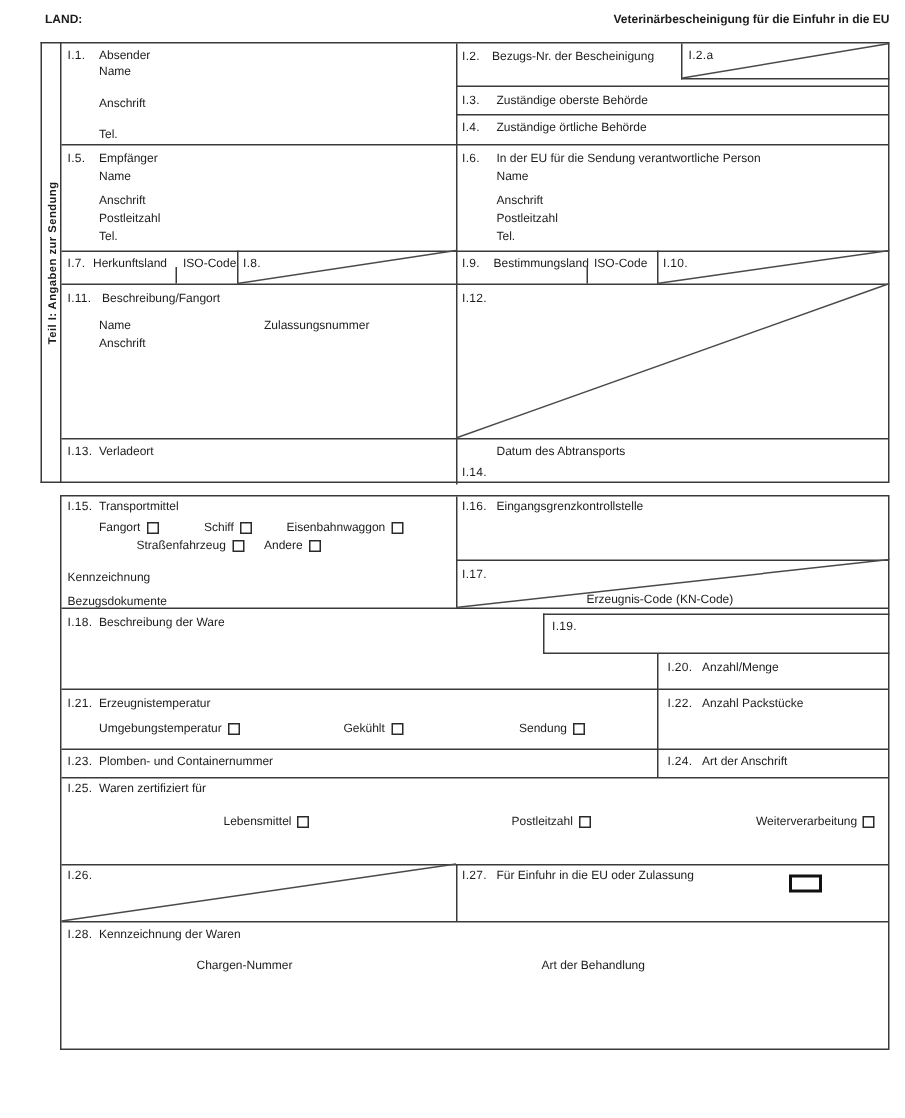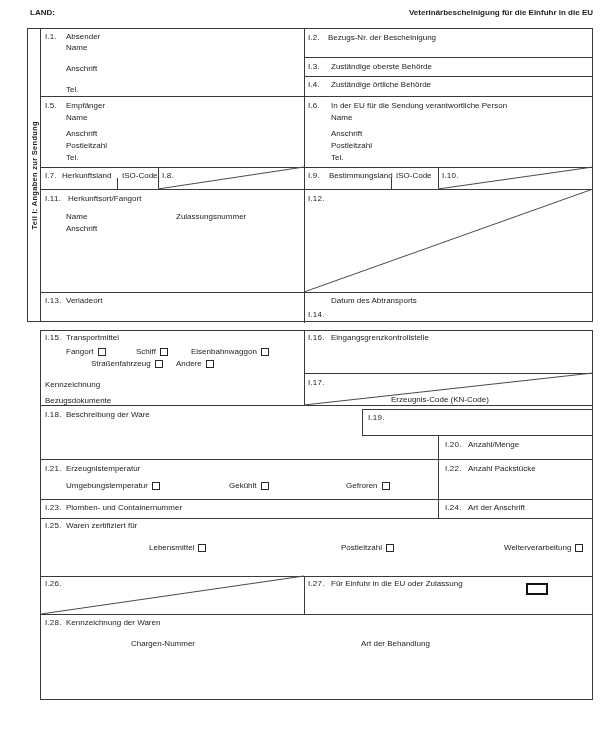--- a/index.html
+++ b/index.html
@@ -50,20 +50,26 @@
     <div class="hl" style="left:263px;top:47px;width:288px"></div>
 
     <div class="t num" style="left:4px;top:3px">I.1.</div>
     <div class="t" style="left:25px;top:3px">Absender</div>
     <div class="t" style="left:25px;top:14px">Name</div>
     <div class="t" style="left:25px;top:35px">Anschrift</div>
     <div class="t" style="left:25px;top:56px">Tel.</div>
 
     <div class="t num" style="left:267px;top:4px">I.2.</div>
     <div class="t" style="left:287px;top:4px">Bezugs-Nr. der Bescheinigung</div>
+    <div id="i2abox">
+      <svg class="diag" style="left:0;top:0" width="138" height="23">
+        <line x1="0" y1="23" x2="138" y2="0" stroke="#4a4a4a" stroke-width="1"></line>
+      </svg>
+      <div class="t num" style="left:4px;top:3px">I.2.a</div>
+    </div>
 
     <div class="t num" style="left:267px;top:33px">I.3.</div>
     <div class="t" style="left:290px;top:33px">Zuständige oberste Behörde</div>
     <div class="t num" style="left:267px;top:51px">I.4.</div>
     <div class="t" style="left:290px;top:51px">Zuständige örtliche Behörde</div>
 
     <div class="t num" style="left:4px;top:72px">I.5.</div>
     <div class="t" style="left:25px;top:72px">Empfänger</div>
     <div class="t" style="left:25px;top:84px">Name</div>
     <div class="t" style="left:25px;top:100px">Anschrift</div>
@@ -91,21 +97,21 @@
     <div class="vl" style="left:350px;top:149px;height:11px"></div>
     <div class="t num" style="left:267px;top:142px">I.9.</div>
     <div class="t" style="left:288px;top:142px">Bestimmungsland</div>
     <div class="t" style="left:355px;top:142px">ISO-Code</div>
     <svg class="diag" style="left:397px;top:138px" width="155" height="22">
       <line x1="0" y1="22" x2="155" y2="0" stroke="#4a4a4a" stroke-width="1"></line>
     </svg>
     <div class="t num" style="left:401px;top:142px">I.10.</div>
 
     <div class="t num" style="left:4px;top:165px">I.11.</div>
-    <div class="t" style="left:27px;top:165px">Herkunftsort/Fangort</div>
+    <div class="t" style="left:27px;top:165px">Beschreibung/Fangort</div>
     <div class="t" style="left:25px;top:183px">Name</div>
     <div class="t" style="left:135px;top:183px">Zulassungsnummer</div>
     <div class="t" style="left:25px;top:195px">Anschrift</div>
 
     <svg class="diag" style="left:263px;top:160px" width="289" height="103">
       <line x1="0" y1="103" x2="289" y2="0" stroke="#4a4a4a" stroke-width="1"></line>
     </svg>
     <div class="t num" style="left:267px;top:165px">I.12.</div>
 
     <div class="t num" style="left:4px;top:267px">I.13.</div>
@@ -171,21 +177,21 @@
     <div class="t" style="left:25px;top:133px">Erzeugnistemperatur</div>
     <div class="t cbw" style="left:25px;top:150px">
       <span>Umgebungstemperatur</span>
         <span class="cb"></span>
     </div>
     <div class="t cbw" style="left:188px;top:150px">
       <span>Gekühlt</span>
         <span class="cb"></span>
     </div>
     <div class="t cbw" style="left:305px;top:150px">
-      <span>Gefroren</span>
+      <span>Sendung</span>
         <span class="cb"></span>
     </div>
     <div class="t num" style="left:404px;top:133px">I.22.</div>
     <div class="t" style="left:427px;top:133px">Anzahl Packstücke</div>
 
     <div class="t num" style="left:4px;top:172px">I.23.</div>
     <div class="t" style="left:25px;top:172px">Plomben- und Containernummer</div>
     <div class="t num" style="left:404px;top:172px">I.24.</div>
     <div class="t" style="left:427px;top:172px">Art der Anschrift</div>
 

